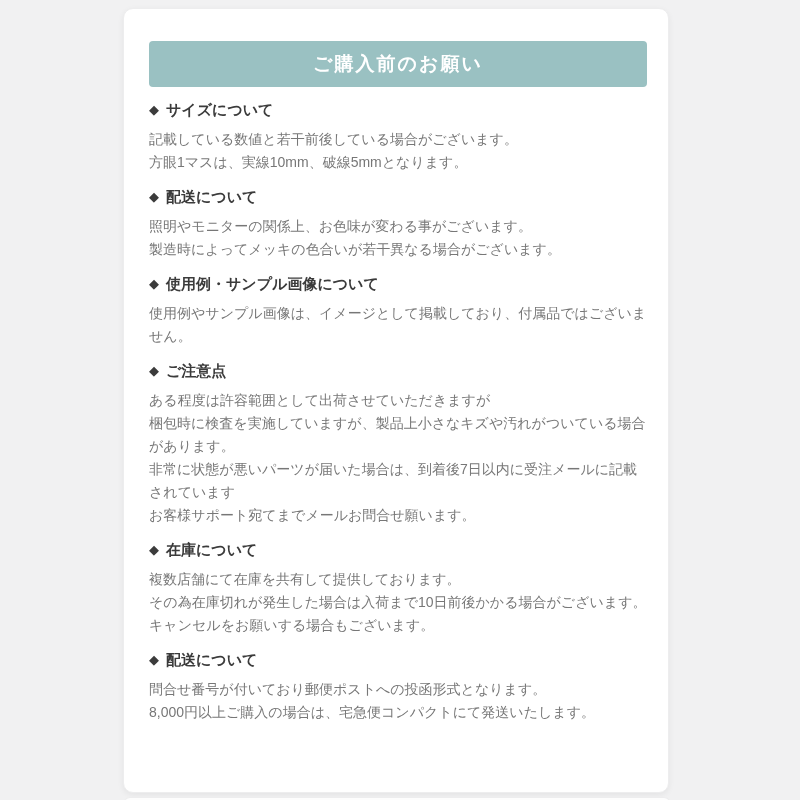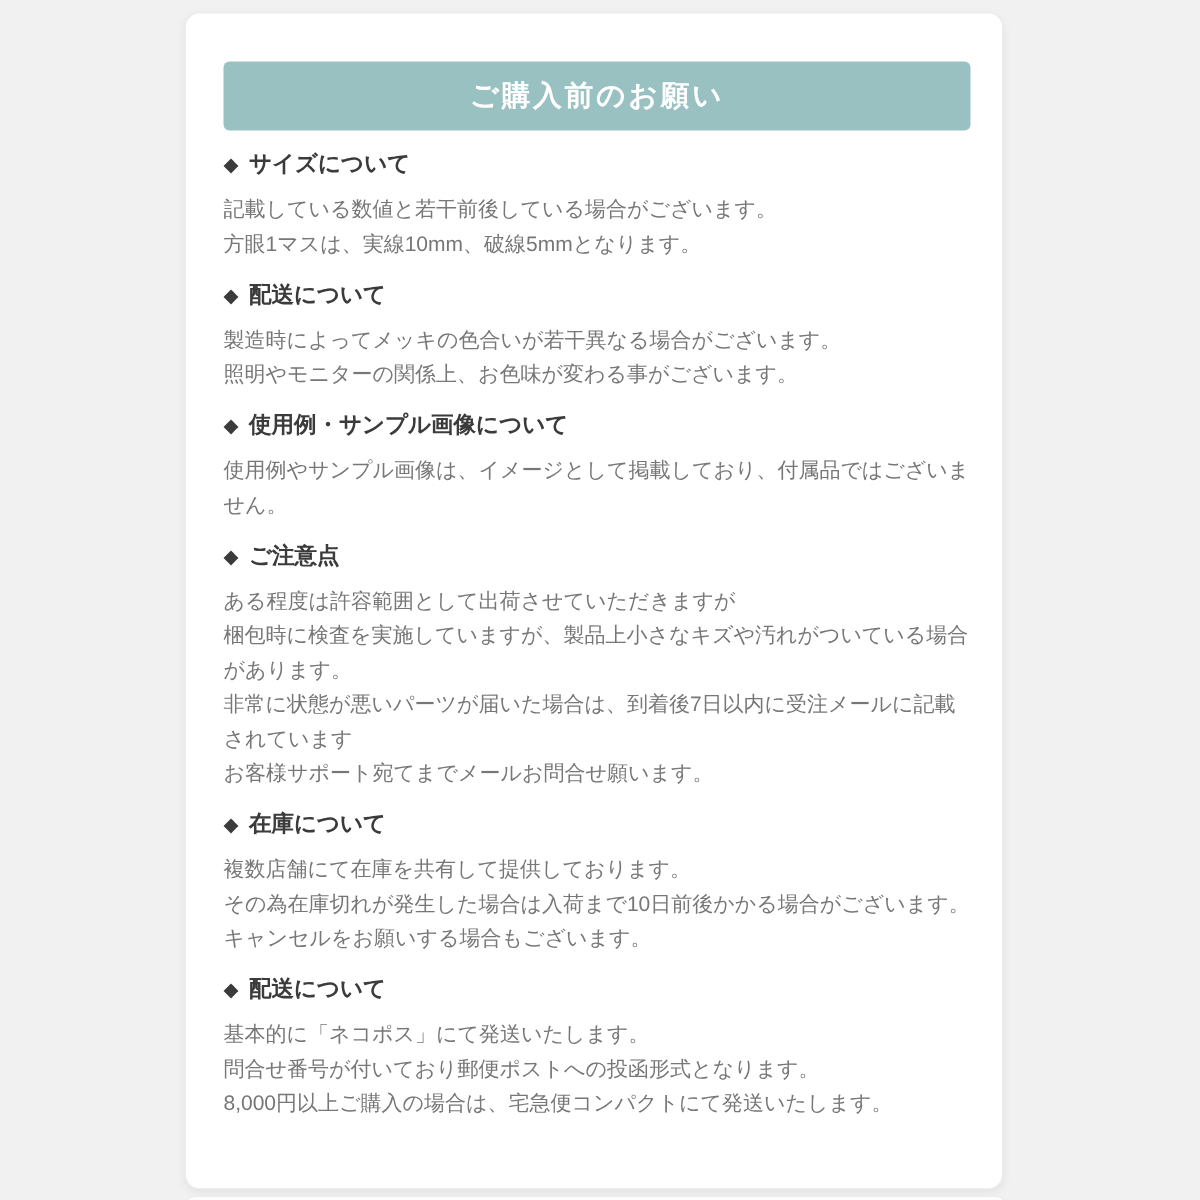--- a/index.html
+++ b/index.html
@@ -87,22 +87,22 @@
         </h2>
       <p>記載している数値と若干前後している場合がございます。</p>
       <p>方眼1マスは、実線10mm、破線5mmとなります。</p>
     </div>
 
     <div class="section">
       <h2>
           <span class="diamond">◆</span>
           <span>配送について</span>
         </h2>
+      <p>照明やモニターの関係上、お色味が変わる事がございます。</p>
       <p>製造時によってメッキの色合いが若干異なる場合がございます。</p>
-      <p>照明やモニターの関係上、お色味が変わる事がございます。</p>
     </div>
 
     <div class="section">
       <h2>
           <span class="diamond">◆</span>
           <span>使用例・サンプル画像について</span>
         </h2>
       <p>使用例やサンプル画像は、イメージとして掲載しており、付属品ではございません。</p>
     </div>
 
@@ -125,21 +125,20 @@
       <p>複数店舗にて在庫を共有して提供しております。</p>
       <p>その為在庫切れが発生した場合は入荷まで10日前後かかる場合がございます。</p>
       <p>キャンセルをお願いする場合もございます。</p>
     </div>
 
     <div class="section">
       <h2>
           <span class="diamond">◆</span>
           <span>配送について</span>
         </h2>
-      <p>基本的に「ネコポス」にて発送いたします。</p>
       <p>問合せ番号が付いており郵便ポストへの投函形式となります。</p>
       <p>8,000円以上ご購入の場合は、宅急便コンパクトにて発送いたします。</p>
     </div>
 
   </div>
 
   <div class="next-card"></div>
 </div>
 
 </body></html>

